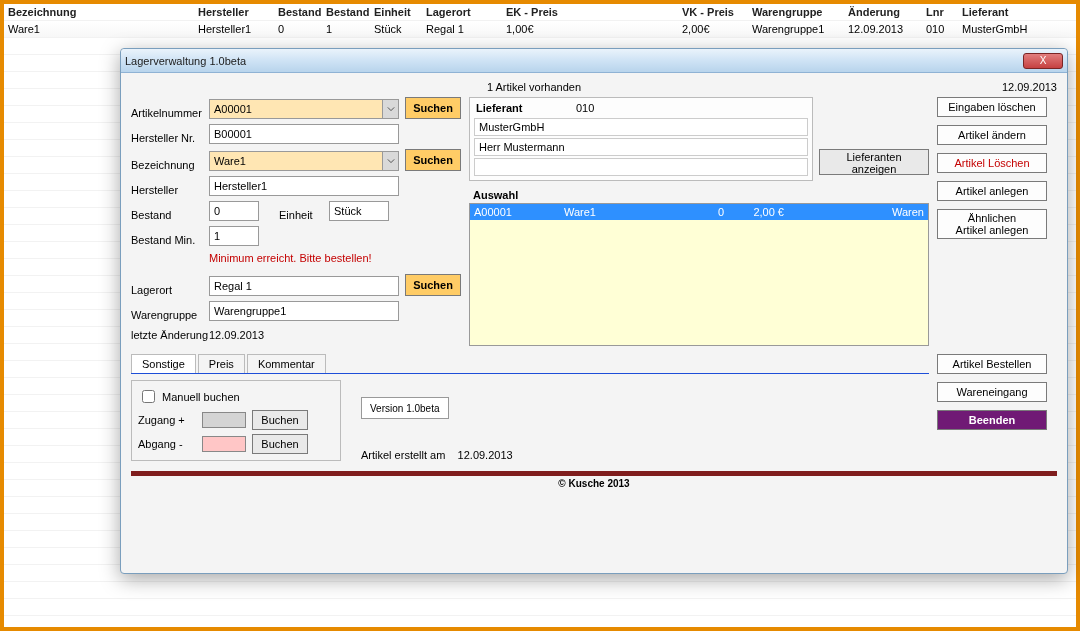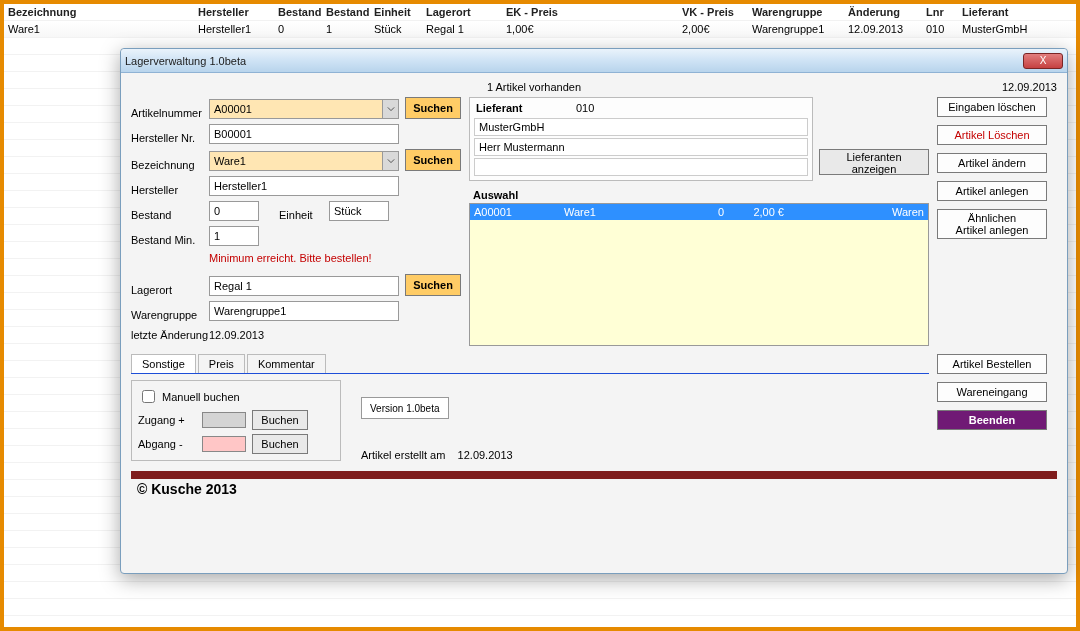--- a/index.html
+++ b/index.html
@@ -60,21 +60,21 @@
   .tabs { display:flex; font-size:11px; border-bottom:1px solid #1d4ed8; }
   .tab { padding:3px 10px; border:1px solid #bbb; border-bottom:none; background:#f4f4f4; margin-right:2px; cursor:pointer; }
   .tab.active { background:#fff; }
   .booking-box { border:1px solid #bbb; padding:6px; font-size:11px; width:210px;}
   .booking-line{display:flex; align-items:center; gap:6px; margin-top:4px;}
   .swatch{width:44px;height:16px;border:1px solid #888;}
   .sw-grey{background:#d4d4d4;}
   .sw-pink{background:#ffc6c6;}
   .buchen{width:56px;height:20px;}
   .version-btn{font-size:10px; height:22px; padding:0 8px; border:1px solid #999; background:#fff; cursor:default;}
-  .copyright{border-top:8px solid #7f1d1d; font-size:14px; text-align:left; font-weight:bold; padding:2px 6px;}
+  .copyright{border-top:5px solid #7f1d1d; font-size:10px; text-align:center; font-weight:bold; padding:2px 6px;}
 
   .bg-lines::before{content:"";position:absolute;inset:0;
     background:repeating-linear-gradient(to bottom, transparent 0, transparent 16px, #f2f2f2 16px, #f2f2f2 17px);
     pointer-events:none; z-index:0;}
 </style>
 </head>
 <body>
 
 <div class="sheet bg-lines">
   <div class="sheet-header" id="sh">
@@ -199,22 +199,22 @@
               <span style="width:110px">Ware1</span>
               <span style="width:50px;text-align:right">0</span>
               <span style="width:60px;text-align:right">2,00 €</span>
               <span style="flex:1;text-align:right">Waren</span>
             </div>
           </div>
         </div>
 
         <div class="col-actions">
           <button class="btn panel">Eingaben löschen</button>
+          <button class="btn panel">Artikel ändern</button>
           <button class="btn panel red">Artikel Löschen</button>
-          <button class="btn panel">Artikel ändern</button>
           <button class="btn panel">Artikel anlegen</button>
           <button class="btn panel" style="height:30px;white-space:pre-line">Ähnlichen
 Artikel anlegen</button>
         </div>
       </div>
 
       <div style="display:flex;gap:8px;margin-top:4px">
         <div style="flex:1">
           <div class="tabs">
             <div class="tab active">Sonstige</div>

